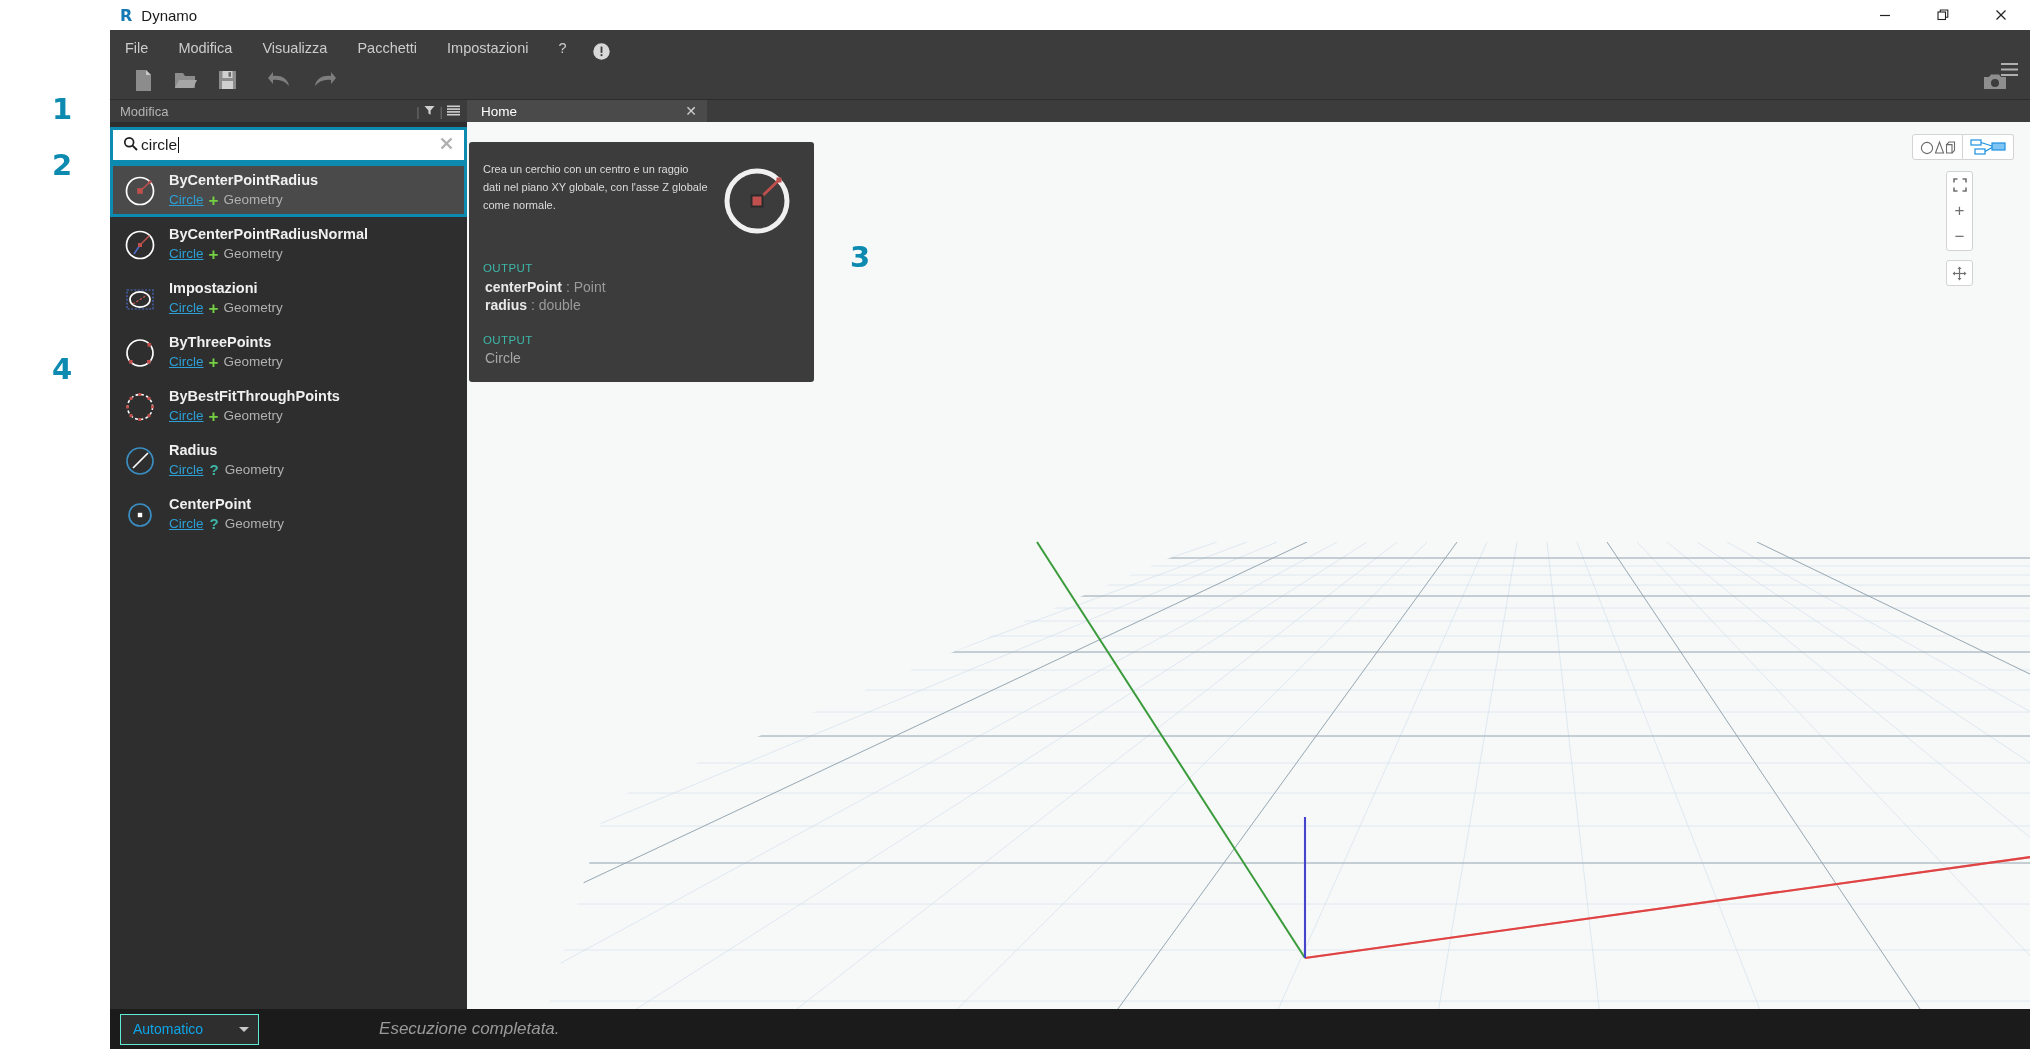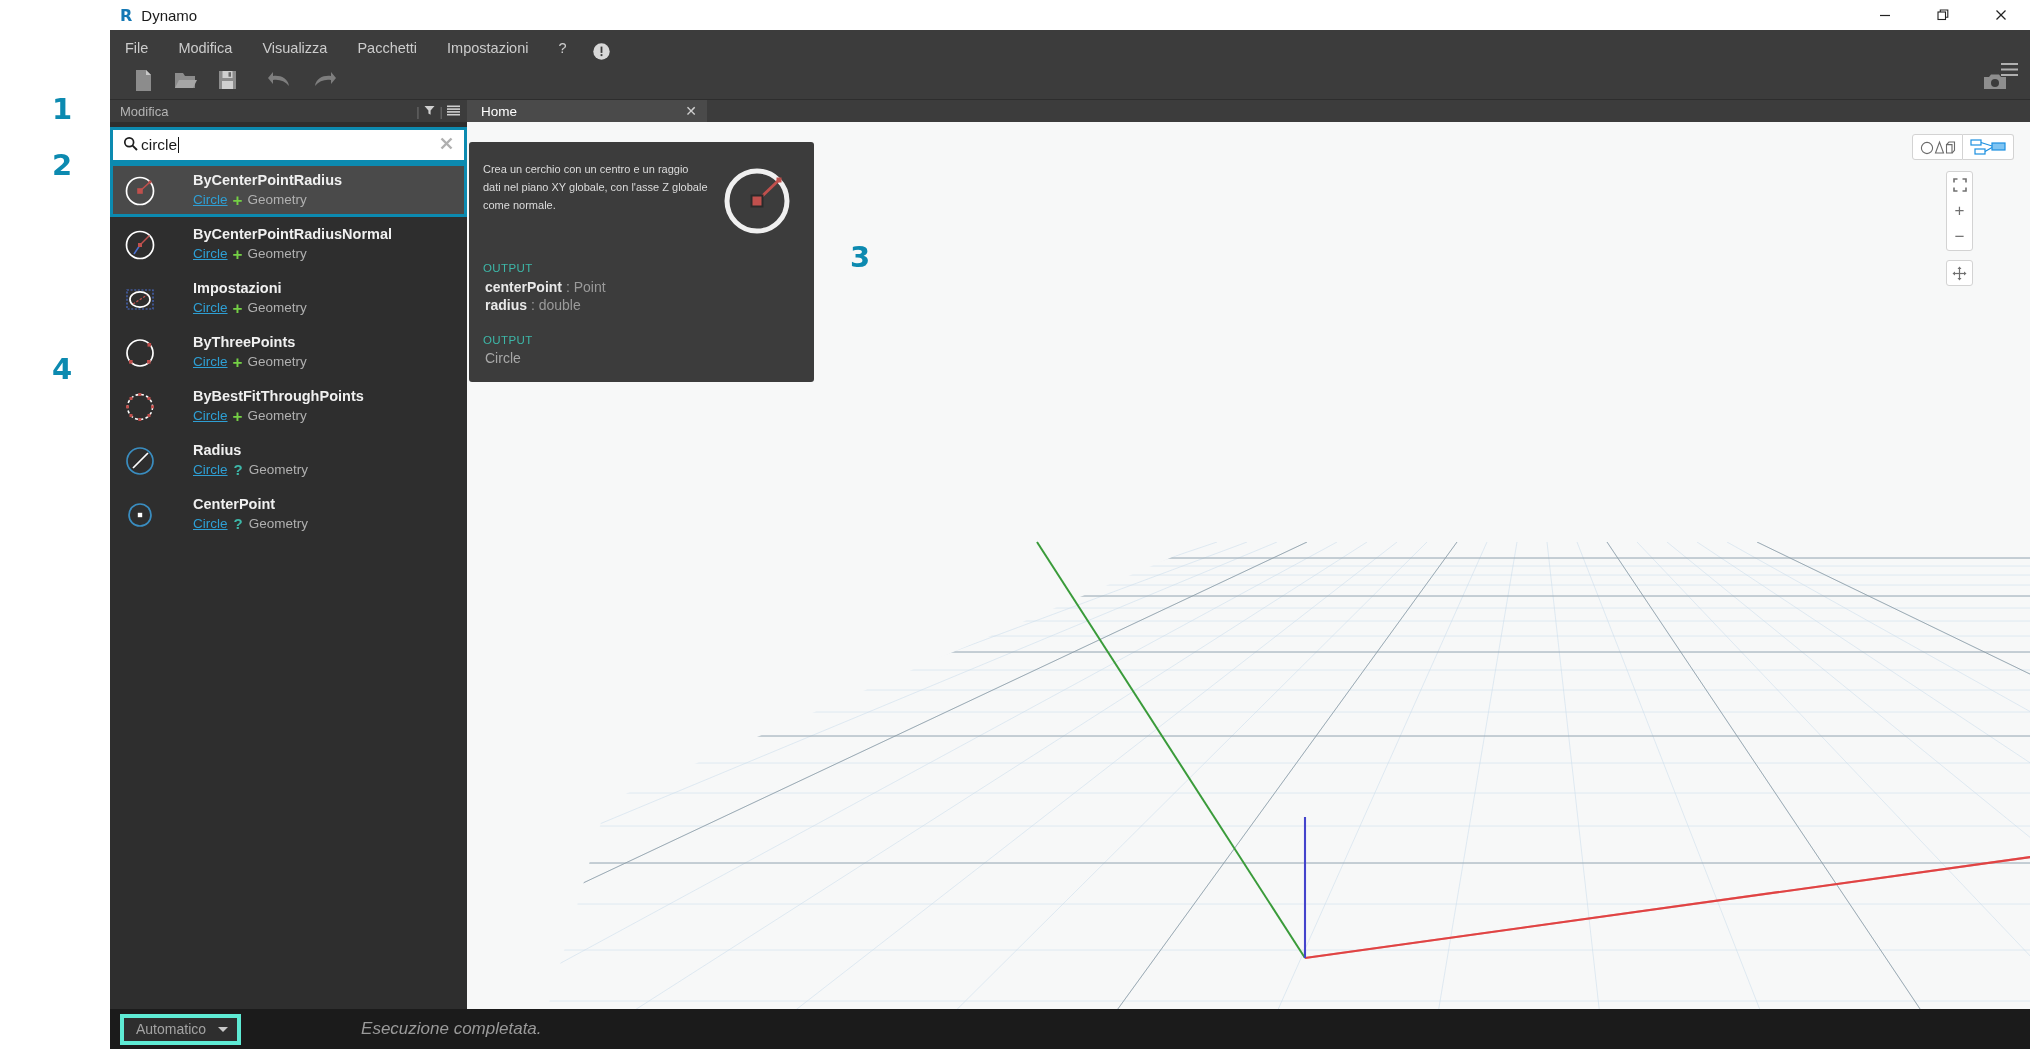--- a/index.html
+++ b/index.html
@@ -119,21 +119,20 @@
     display: inline-block; width: 1px; height: 16px;
     background: #111; vertical-align: -3px; margin-left: 1px;
   }
   .search-clear { color: #aaaaaa; font-size: 16px; font-weight: bold; padding: 0 3px; }
 
   .results { flex: 1; overflow: hidden; background: #2e2e2e; }
   .res-item {
     display: flex; align-items: flex-end;
     padding: 9px 10px 9px 13px;
     min-height: 52px;
-    gap: 24px;
   }
   .res-item.selected {
     background: #4a4a4a;
     outline: 3px solid #0c8ab0;
     outline-offset: -3px;
     margin-top: 0;
   }
   .res-icon {
     width: 34px; height: 34px; flex: 0 0 34px;
     margin-right: 12px; margin-top: 2px;
@@ -222,25 +221,25 @@
     display: flex; align-items: center; justify-content: center;
   }
 
   
   .statusbar {
     position: absolute; left: 0; bottom: 0;
     width: 1920px; height: 40px; background: #1b1b1b;
     display: flex; align-items: center; padding-left: 10px;
   }
   .run-select {
-    background: #2e2e2e; border: 4px solid #5eead4;
+    background: #2e2e2e; border: 1px solid #5eead4;
     height: 31px; min-width: 112px;
     display: flex; align-items: center; justify-content: space-between;
     padding: 0 9px 0 12px;
-    color: #a3a3a3; font-size: 14px;
+    color: #0ea5e9; font-size: 14px; gap: 24px;
   }
   .run-caret {
     width: 0; height: 0; margin-left: 12px;
     border-left: 5px solid transparent; border-right: 5px solid transparent;
     border-top: 5px solid #c8c8c8;
   }
   .status-msg {
     margin-left: 120px; color: #9a9a9a;
     font-size: 17px; font-style: italic;
   }

